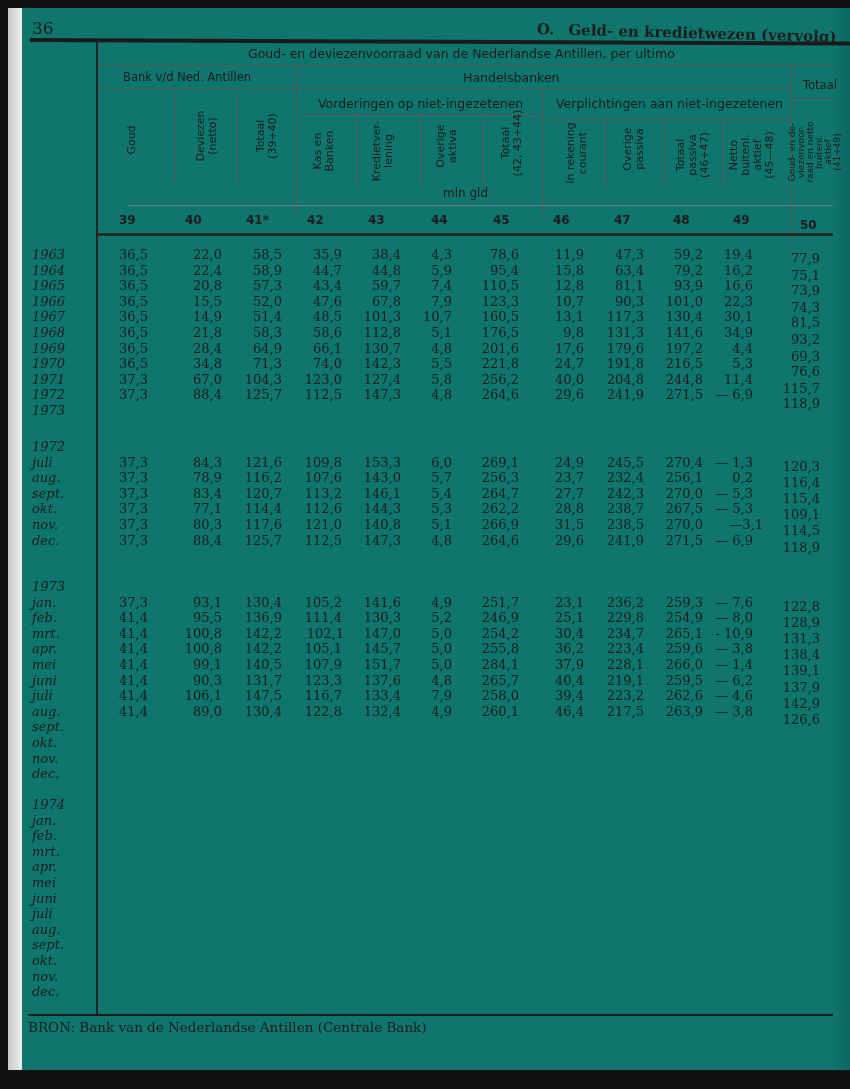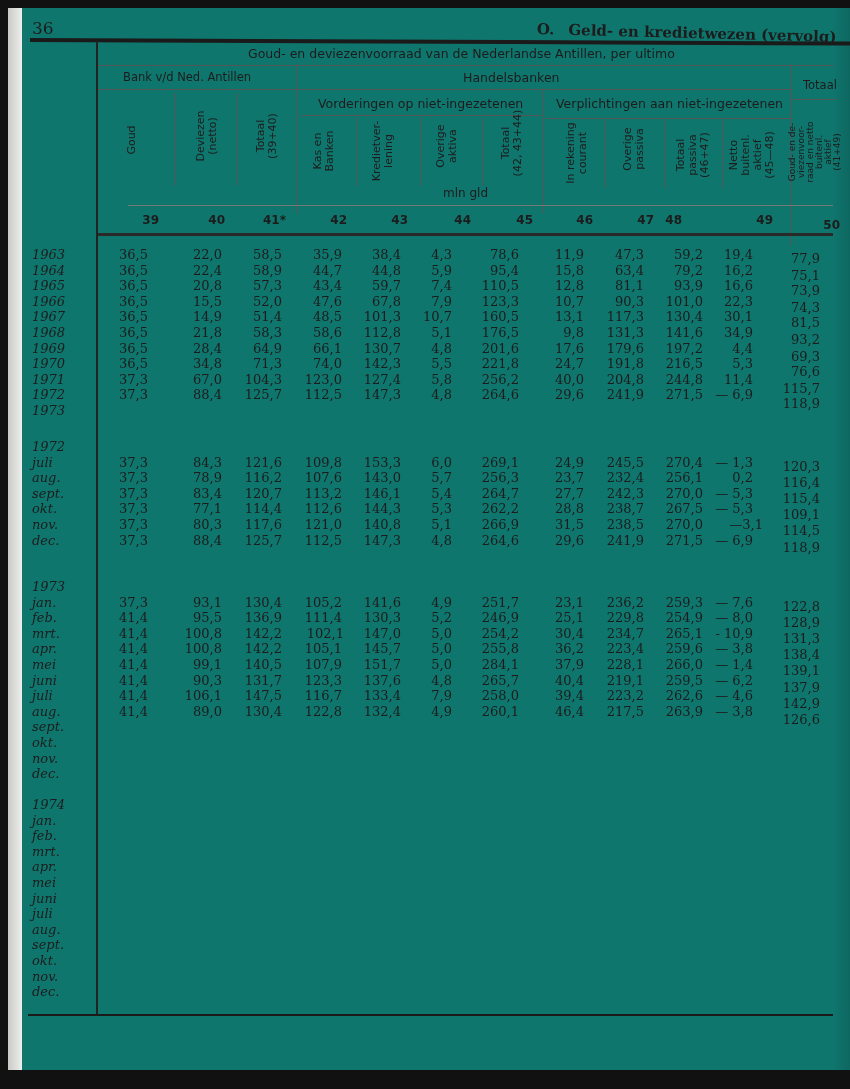--- a/index.html
+++ b/index.html
@@ -49,21 +49,21 @@
   .hdr-line { position: absolute; height: 1px; background: #555; }
   .hdr-vline { position: absolute; width: 1px; background: #555; }
   .rot {
     position: absolute;
     font-family: "DejaVu Sans", sans-serif; font-size: 11px; line-height: 12px;
     transform: rotate(-90deg); transform-origin: center center;
     text-align: center; white-space: nowrap;
   }
   .colnum {
     position: absolute; top: 205px; font-family: "DejaVu Sans", sans-serif;
-    font-size: 12px; font-weight: bold; text-align: right; width: 40px;
+    font-size: 12px; font-weight: bold; text-align: left; width: 40px;
   }
   .num-rule { position: absolute; left: 90px; top: 225px; width: 735px; height: 3px; background: #2a2a2a; }
   .unit { position: absolute; left: 435px; top: 178px; font-family: "DejaVu Sans", sans-serif; font-size: 12px; }
 
   .row-label {
     position: absolute; left: 24px; font-style: italic; font-size: 13px;
     font-family: "DejaVu Serif", serif; line-height: 15.6px;
   }
   .cell {
     position: absolute; text-align: right; font-size: 13px;
@@ -135,21 +135,21 @@
 
     <div class="colnum" style="left:111px;">39</div>
     <div class="colnum" style="left:177px;">40</div>
     <div class="colnum" style="left:238px;">41*</div>
     <div class="colnum" style="left:299px;">42</div>
     <div class="colnum" style="left:360px;">43</div>
     <div class="colnum" style="left:423px;">44</div>
     <div class="colnum" style="left:485px;">45</div>
     <div class="colnum" style="left:545px;">46</div>
     <div class="colnum" style="left:606px;">47</div>
-    <div class="colnum" style="left:634px;">48</div>
+    <div class="colnum" style="left:665px;">48</div>
     <div class="colnum" style="left:725px;">49</div>
     <div class="colnum" style="left:792px; top:210px;">50</div>
     <div class="num-rule"></div>
   </div>
 
   <div id="body-area">
       <div class="row-label" style="top: 239px;">1963</div>
       <div class="cell" style="top: 239px; right: 702px;">36,5</div>
       <div class="cell" style="top: 239px; right: 628px;">22,0</div>
       <div class="cell" style="top: 239px; right: 568px;">58,5</div>
@@ -477,14 +477,15 @@
       <div class="row-label" style="top: 882.6px;">juni</div>
       <div class="row-label" style="top: 898.2px;">juli</div>
       <div class="row-label" style="top: 913.8px;">aug.</div>
       <div class="row-label" style="top: 929.4px;">sept.</div>
       <div class="row-label" style="top: 945px;">okt.</div>
       <div class="row-label" style="top: 960.6px;">nov.</div>
       <div class="row-label" style="top: 976.2px;">dec.</div>
     </div>
 
   <div class="rule-bottom"></div>
+  <div class="source">BRON: Bank van de Nederlandse Antillen (Centrale Bank)</div>
 </div>
 <div class="bottom-black"></div>
 
 </body></html>

